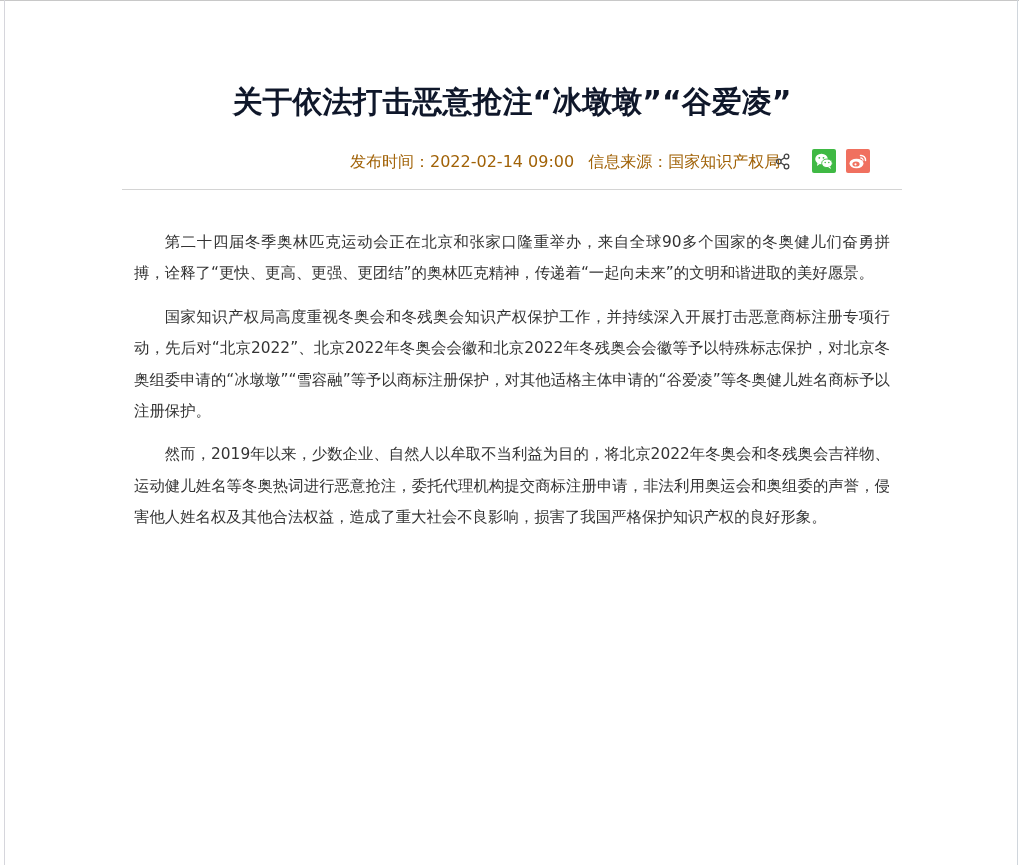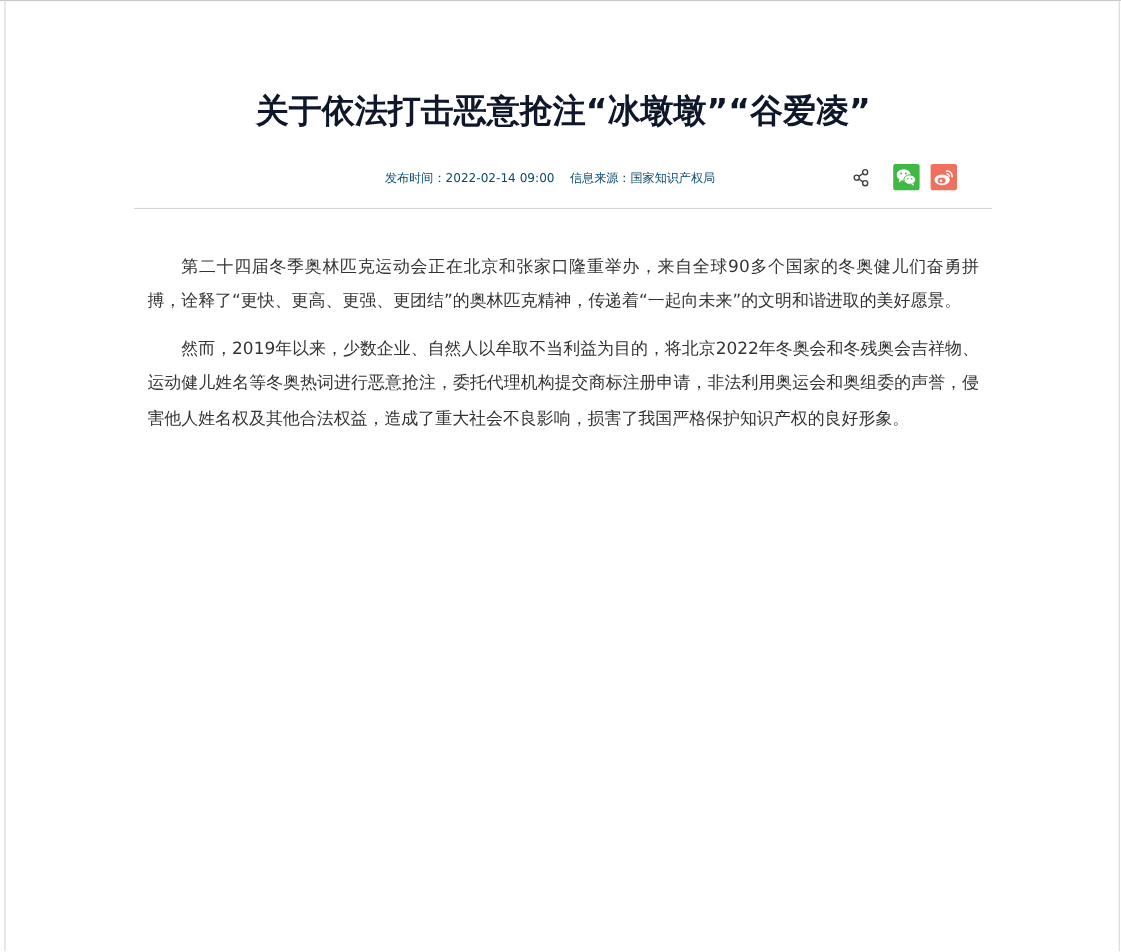--- a/index.html
+++ b/index.html
@@ -42,23 +42,23 @@
       font-size: 30px;
       line-height: 44px;
       color: #0f172a;
       letter-spacing: 0px;
       margin-top: 28px;
     }
     .meta {
       position: absolute;
       left: 228px; top: 152px;
       height: 20px;
-      font-size: 11px;
+      font-size: 16px;
       line-height: 20px;
-      color: #0c4a6e;
+      color: #a16207;
       white-space: nowrap;
     }
     .meta .gap { display: inline-block; width: 14px; }
     .share {
       position: absolute;
       left: 652px; top: 148px;
       height: 26px;
       display: flex;
       align-items: center;
     }
@@ -146,16 +146,17 @@
         <path d="M12.5 3.5 A4.5 4.5 0 0 1 17.5 8.5" fill="none" stroke="#ffffff" stroke-width="1.5" stroke-linecap="round"></path>
         <path d="M12.8 6 A2.2 2.2 0 0 1 15 8.2" fill="none" stroke="#ffffff" stroke-width="1.3" stroke-linecap="round"></path>
       </svg>
     </span>
   </div>
 
   <div class="divider"></div>
 
   <div class="content">
     <p>第二十四届冬季奥林匹克运动会正在北京和张家口隆重举办，来自全球90多个国家的冬奥健儿们奋勇拼搏，诠释了“更快、更高、更强、更团结”的奥林匹克精神，传递着“一起向未来”的文明和谐进取的美好愿景。</p>
+    <p>国家知识产权局高度重视冬奥会和冬残奥会知识产权保护工作，并持续深入开展打击恶意商标注册专项行动，先后对“北京2022”、北京2022年冬奥会会徽和北京2022年冬残奥会会徽等予以特殊标志保护，对北京冬奥组委申请的“冰墩墩”“雪容融”等予以商标注册保护，对其他适格主体申请的“谷爱凌”等冬奥健儿姓名商标予以注册保护。</p>
     <p>然而，2019年以来，少数企业、自然人以牟取不当利益为目的，将北京2022年冬奥会和冬残奥会吉祥物、运动健儿姓名等冬奥热词进行恶意抢注，委托代理机构提交商标注册申请，非法利用奥运会和奥组委的声誉，侵害他人姓名权及其他合法权益，造成了重大社会不良影响，损害了我国严格保护知识产权的良好形象。</p>
   </div>
 
 </div>
 
 </body></html>

